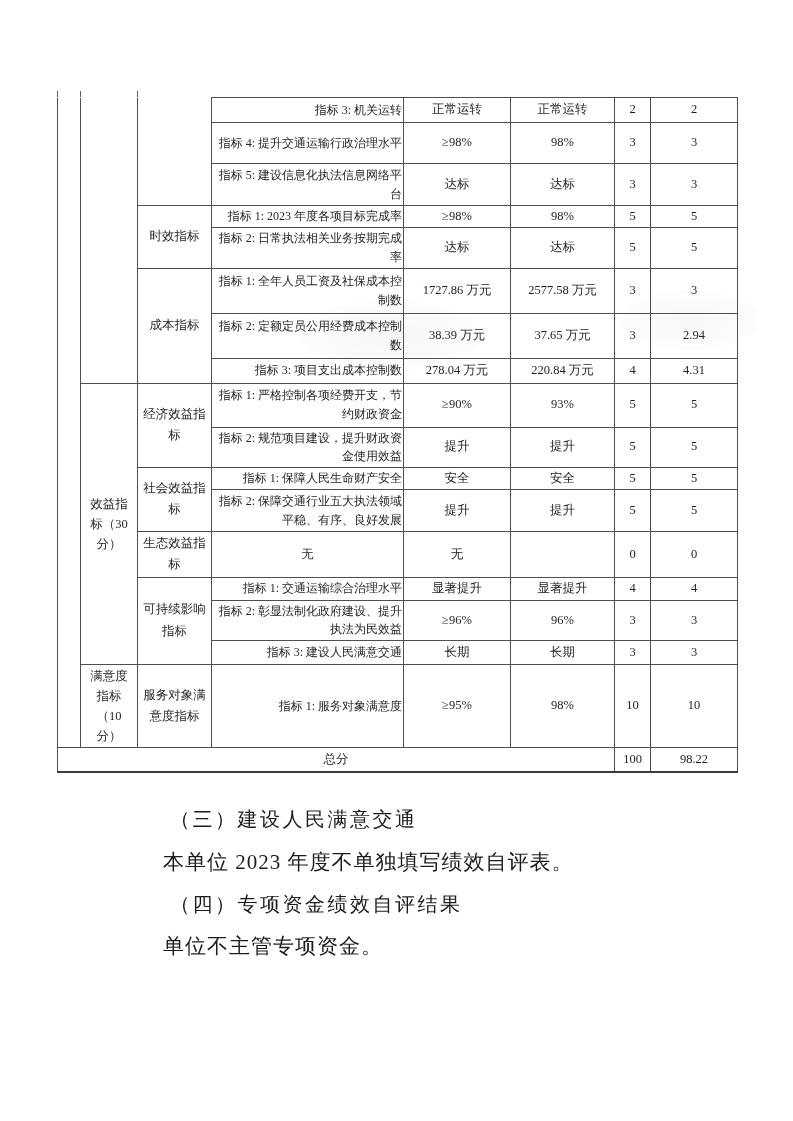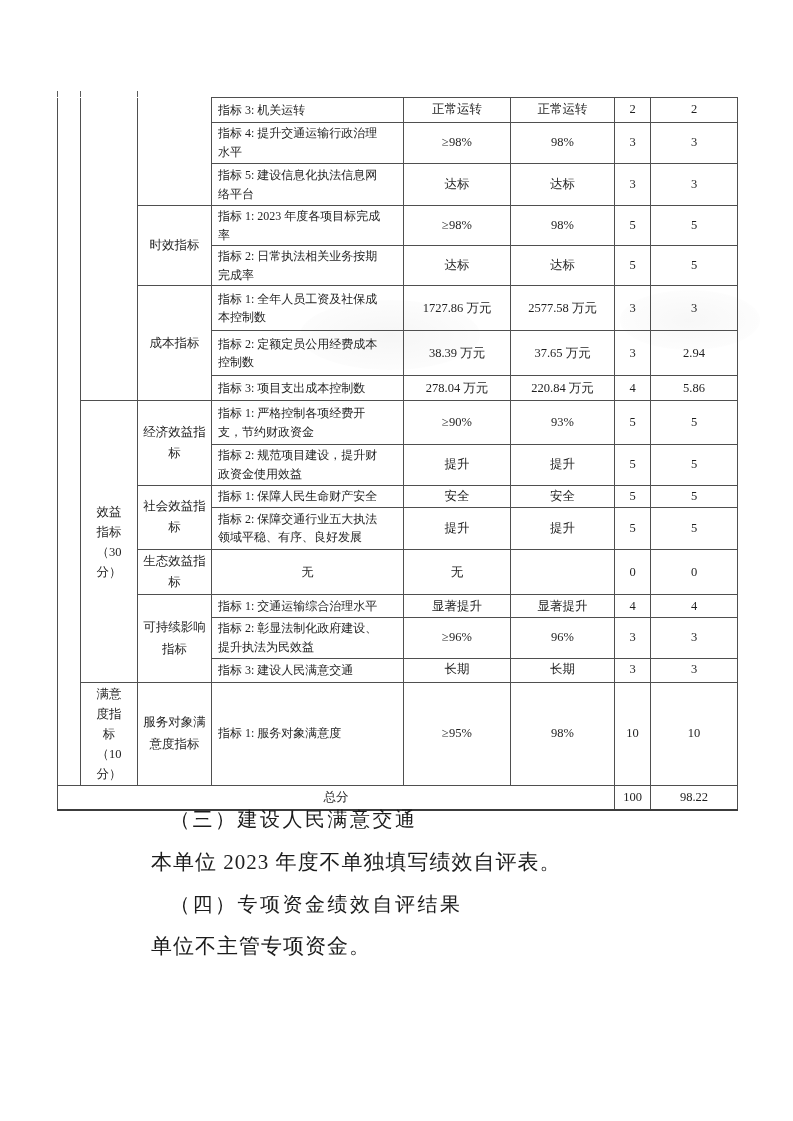--- a/index.html
+++ b/index.html
@@ -32,46 +32,46 @@
   }
   table.eval td {
     border: 1px solid #4f4f4f;
     vertical-align: middle;
     text-align: center;
     padding: 1px 2px;
     overflow: hidden;
   }
   table.eval td.no-top { border-top: none; }
   table.eval td.ind {
-    text-align: left;
+    text-align: right;
     font-size: 12px;
-    padding: 1px 15px 1px 6px;
+    padding: 1px 1px 1px 6px;
   }
   table.eval td.ind.center { text-align: center; padding: 1px 2px; }
-  table.eval td.cat { padding: 1px 13px; line-height: 1.6; }
+  table.eval td.cat { padding: 1px 7px; line-height: 1.6; }
   table.eval td.sub { padding: 1px 2px; line-height: 1.7; }
   table.eval tr.total-row td { border-bottom: 2px solid #3c3c3c; }
   
   .stub { position: absolute; width: 1px; height: 6px; background: #5a5a5a; top: 91px; }
   .stub.s1 { left: 57px; }
   .stub.s2 { left: 80px; }
   .stub.s3 { left: 137px; }
 
   
   .sec-heading {
     position: absolute;
     left: 170px;
     font-size: 20px;
     letter-spacing: 2.5px;
     white-space: nowrap;
     color: #1c1c1c;
   }
   .sec-para {
     position: absolute;
-    left: 151px;
+    left: 163px;
     font-size: 21px;
     letter-spacing: 1px;
     white-space: nowrap;
     color: #1c1c1c;
   }
   .h3 { top: 806px; }
   .p3 { top: 848px; }
   .h4 { top: 891px; }
   .p4 { top: 932px; text-align: right; }
   .h5 { top: 971px; }
@@ -161,21 +161,21 @@
         <td>37.65 万元</td>
         <td>3</td>
         <td>2.94</td>
       </tr>
 
       <tr style="height:25px">
         <td class="ind">指标 3: 项目支出成本控制数</td>
         <td>278.04 万元</td>
         <td>220.84 万元</td>
         <td>4</td>
-        <td>5.86</td>
+        <td>4.31</td>
       </tr>
 
       <tr style="height:44px">
         <td class="cat" rowspan="8">效益指标（30分）</td>
         <td class="sub" rowspan="2">经济效益指标</td>
         <td class="ind">指标 1: 严格控制各项经费开支，节约财政资金</td>
         <td>≥90%</td>
         <td>93%</td>
         <td>5</td>
         <td>5</td>

